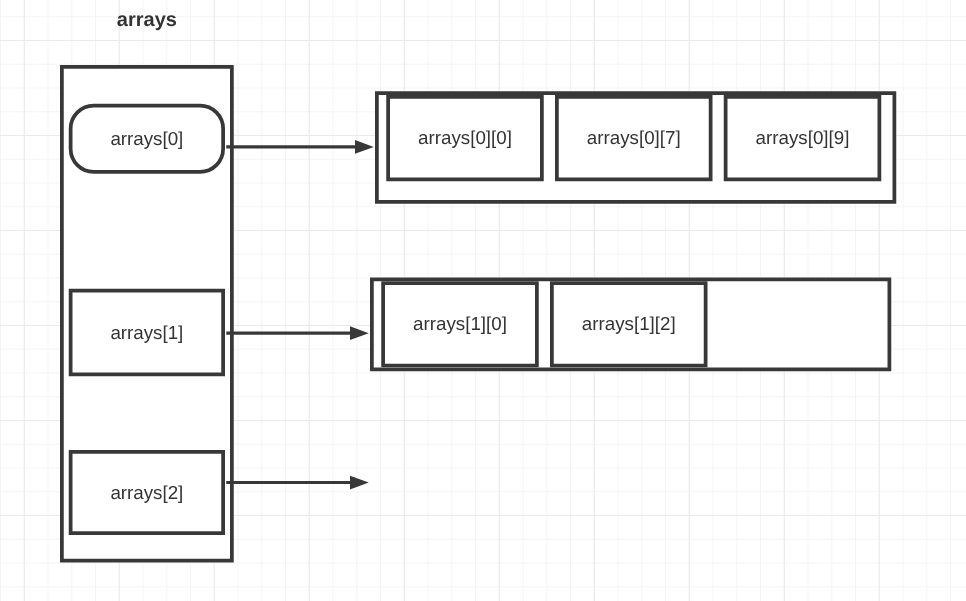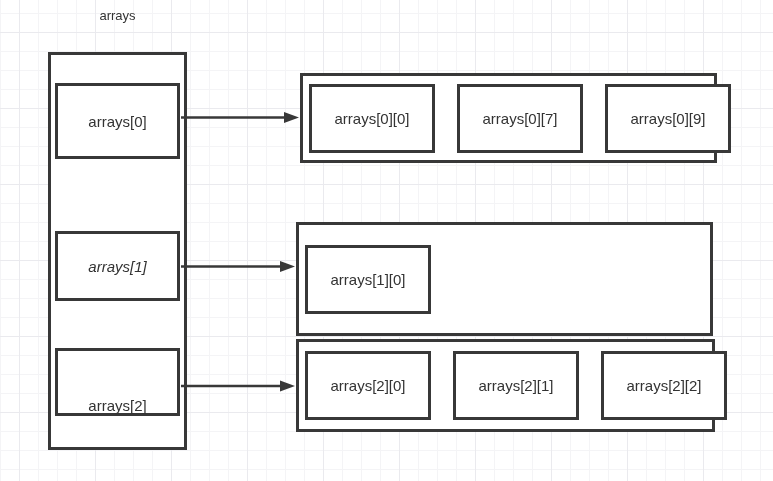--- a/index.html
+++ b/index.html
@@ -37,58 +37,58 @@
     font-size: 15px;
     line-height: 1;
     white-space: nowrap;
   }
   .diagram-title {
     position: absolute;
     top: 8px;
     left: 48px;
     width: 139px;
     text-align: center;
-    font-size: 13px;
+    font-size: 16px;
     color: #333333;
+    font-weight: bold;
   }
   
   .outer-col {
     left: 48px;
     top: 52px;
     width: 139px;
     height: 398px;
   }
   .outer-col .cell {
     position: absolute;
     left: 4px;
     width: 125px;
     box-sizing: border-box;
     background: #ffffff;
     border: 3px solid #383838;
   }
-  .col-cell-0 { top: 28px;  height: 76px; }
-  .col-cell-1 { top: 176px; height: 70px; font-style: italic; }
-  .col-cell-2 { top: 293px; height: 68px; align-items: flex-end; }
+  .col-cell-0 { top: 28px;  height: 56px; border-radius: 20px; }
+  .col-cell-1 { top: 176px; height: 70px; }
+  .col-cell-2 { top: 305px; height: 68px; }
   
   .row {
     display: flex;
-    align-items: center;
     padding-left: 6px;
-    gap: 22px;
+    gap: 9px;
   }
   .row .cell {
     box-sizing: border-box;
     width: 126px;
     height: 69px;
     background: #ffffff;
     border: 3px solid #383838;
     flex: 0 0 auto;
   }
   .row-0 { left: 300px; top: 73px;  width: 417px; height: 90px; }
-  .row-1 { left: 296px; top: 222px; width: 417px; height: 114px; }
+  .row-1 { left: 296px; top: 222px; width: 417px; height: 75px; }
   .row-2 { left: 296px; top: 339px; width: 419px; height: 93px; }
   .arrow-layer {
     position: absolute;
     left: 0;
     top: 0;
     width: 773px;
     height: 481px;
     pointer-events: none;
   }
 </style>
@@ -120,33 +120,25 @@
     </div>
     <div class="cell">
       <span>arrays[0][9]</span>
     </div>
   </div>
 
   <div class="shape row row-1">
     <div class="cell">
       <span>arrays[1][0]</span>
     </div>
+    <div class="cell">
+      <span>arrays[1][2]</span>
+    </div>
   </div>
 
-  <div class="shape row row-2">
-    <div class="cell">
-      <span>arrays[2][0]</span>
-    </div>
-    <div class="cell">
-      <span>arrays[2][1]</span>
-    </div>
-    <div class="cell">
-      <span>arrays[2][2]</span>
-    </div>
-  </div>
 
   <svg class="arrow-layer" viewBox="0 0 773 481" xmlns="http://www.w3.org/2000/svg">
     <g>
       <line x1="181" y1="117.5" x2="285" y2="117.5" stroke="#383838" stroke-width="2.5"></line>
       <polygon points="299,117.5 284,112 284,123" fill="#383838"></polygon>
     </g>
     <g>
       <line x1="181" y1="266.5" x2="281" y2="266.5" stroke="#383838" stroke-width="2.5"></line>
       <polygon points="295,266.5 280,261 280,272" fill="#383838"></polygon>
     </g>

